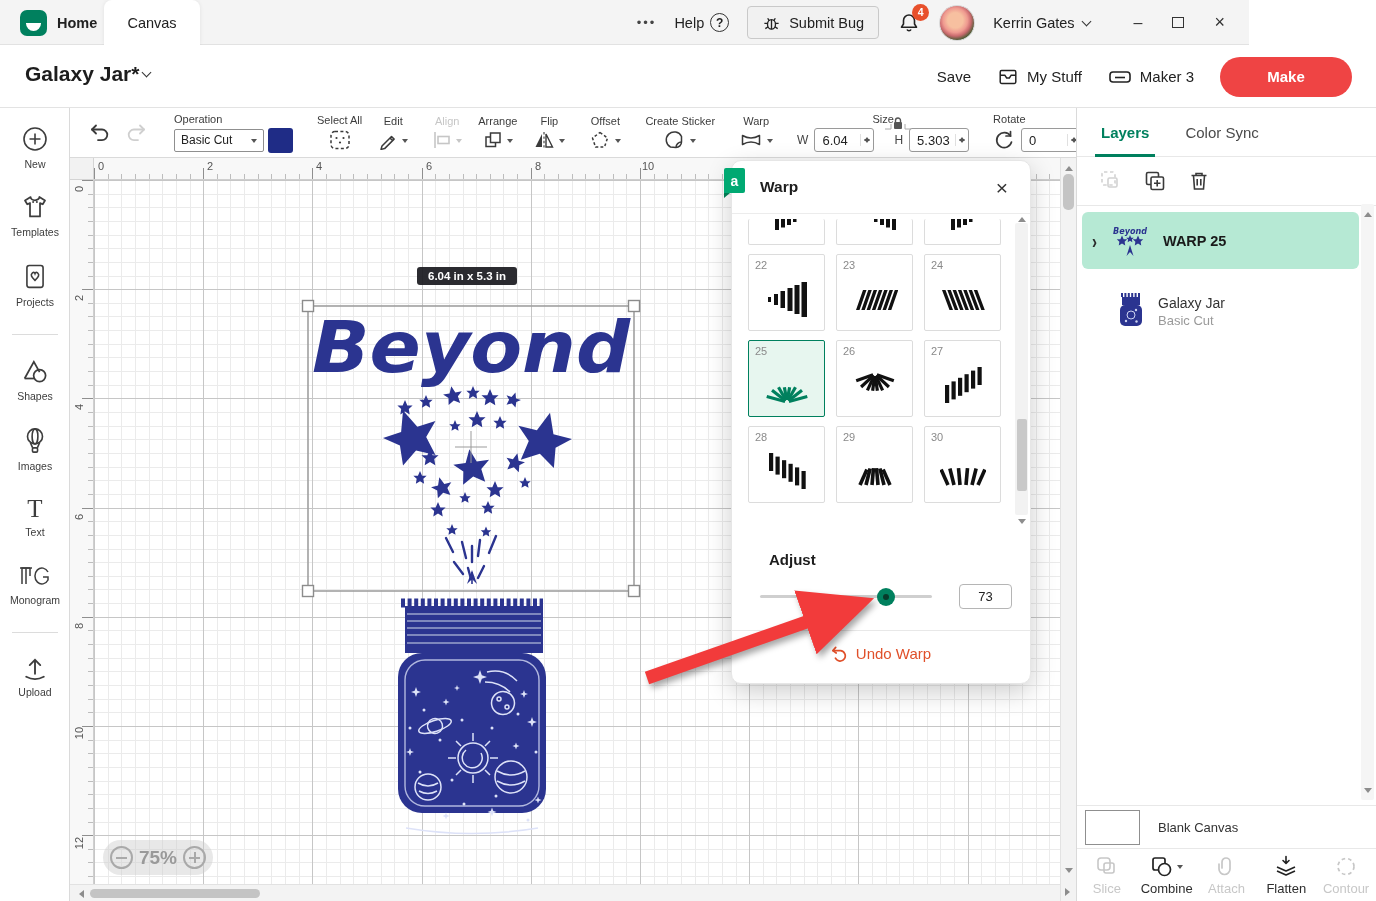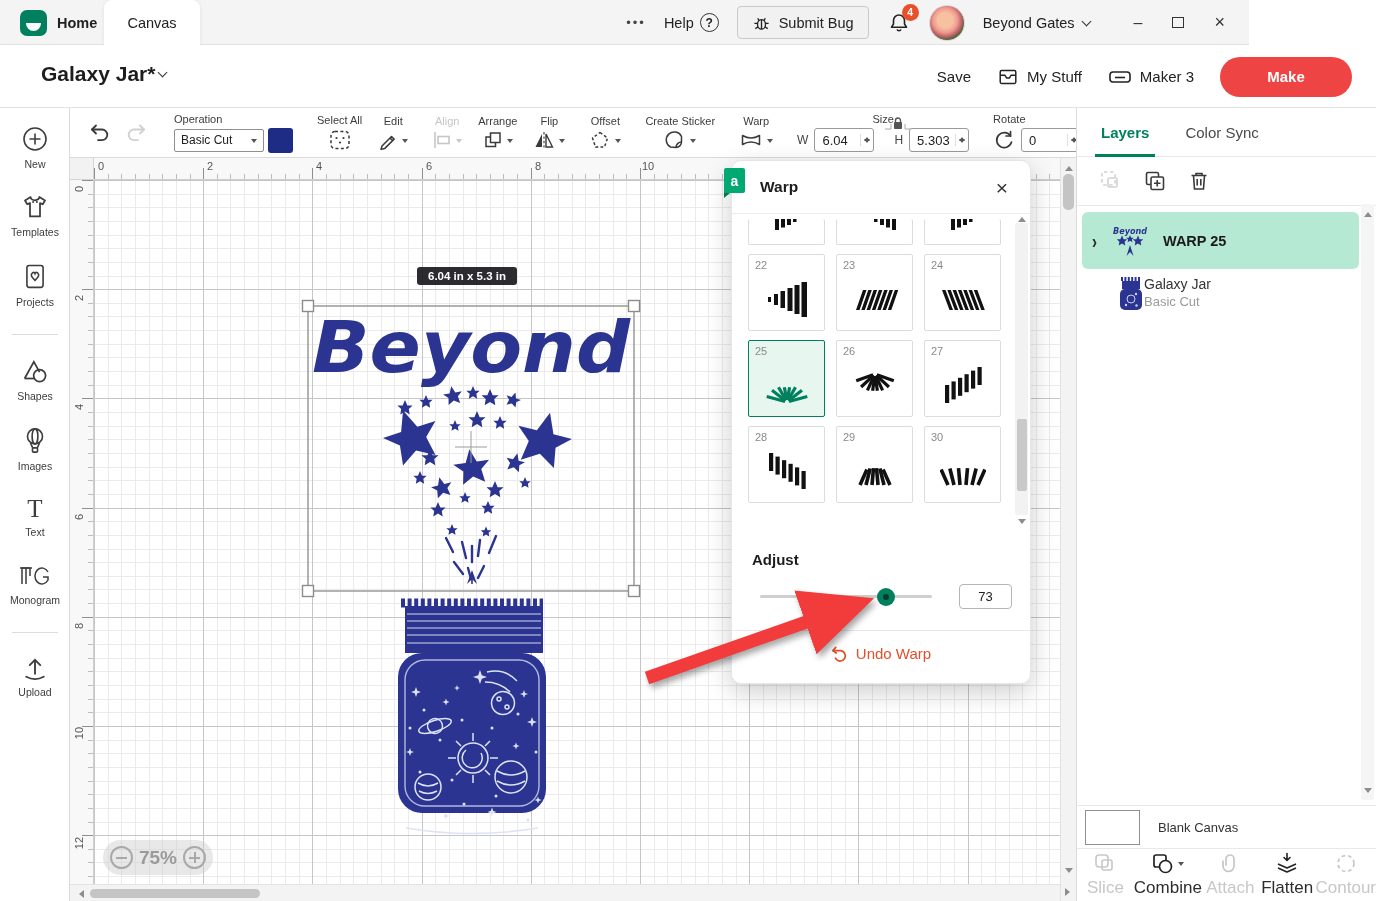--- a/index.html
+++ b/index.html
@@ -23,21 +23,21 @@
   .badge { position:absolute; top:-7px; right:-8px; min-width:17px; height:17px; border-radius:9px; background:#e8502b; color:#fff; font-size:10.5px; font-weight:bold; display:flex; align-items:center; justify-content:center; padding:0 3px; }
   .avatar { width:36px; height:36px; border-radius:50%; background:radial-gradient(circle at 45% 42%, #f7c0a0 0 28%, #ef9a90 45%, #c96a6e 58%, #3c5a2e 75%, #27401f); border:1px solid #d9d9d9; cursor:pointer; }
   .username { display:flex; align-items:center; gap:8px; font-size:14.5px; color:#222; cursor:pointer; }
   .win-controls { display:flex; align-items:center; gap:30px; margin-left:26px; padding-right:10px; }
   .win-controls > div { cursor:pointer; color:#333; }
   .wc-max { width:12px; height:11px; border:1.4px solid #333; }
   .chev { width:7px; height:7px; border-right:1.7px solid #333; border-bottom:1.7px solid #333; transform:rotate(45deg); margin-top:-3px; }
 
   
   .titlebar { left:0; top:45px; width:1376px; height:63px; background:#fff; border-bottom:1px solid #e3e3e3; }
-  .proj-title { left:25px; top:17px; display:flex; align-items:center; gap:4px; cursor:pointer;margin-left:16px; }
+  .proj-title { left:25px; top:17px; display:flex; align-items:center; gap:4px; cursor:pointer; }
   .proj-title span { font-size:21px; font-weight:bold; color:#1d1d1d; }
   .tb-right { right:0; top:0; height:63px; display:flex; align-items:center; gap:26px; padding-right:24px; }
   .tb-item { display:flex; align-items:center; gap:8px; font-size:15px; color:#222; cursor:pointer; }
   .make-btn { width:132px; height:40px; border-radius:22px; background:#ef4444; color:#fff; font-size:15px; font-weight:bold; display:flex; align-items:center; justify-content:center; cursor:pointer; border:none; }
 
   
   .toolbar { left:70px; top:108px; width:1006px; height:50px; background:#fff; border-bottom:1px solid #dadada; display:flex; align-items:center; padding:0 8px; }
   .tgroup { display:flex; flex-direction:column; align-items:center; justify-content:center; gap:3px; padding:0 8px; cursor:pointer; }
   .tlabel { font-size:11px; color:#3c3c3c; white-space:nowrap; }
   .tdiv { width:1px; height:36px; background:#e4e4e4; margin:0 4px; }
@@ -108,21 +108,21 @@
   .wp-header { position:absolute; left:0; top:0; width:100%; height:53px; border-bottom:1px solid #ececec; display:flex; align-items:center; justify-content:space-between; padding:0 22px 0 28px; }
   .wp-title { font-size:15.5px; font-weight:bold; color:#1d1d1d; }
   .wp-close { font-size:21px; color:#333; cursor:pointer; line-height:1; }
   .tiles { position:absolute; left:16px; top:58px; width:258px; display:grid; grid-template-columns:repeat(3,77px); column-gap:11px; row-gap:9px; }
   .tile { width:77px; height:77px; border:1px solid #dcdcdc; border-radius:2px; background:#fff; position:relative; display:flex; align-items:flex-end; justify-content:center; padding-bottom:10px; cursor:pointer; }
   .tile .num { position:absolute; top:4px; left:6px; font-size:11px; color:#8a8a8a; }
   .tile.partial { height:26px; border-top:none; align-items:flex-start; padding:0; }
   .tile.sel { border:1.5px solid #00805e; background:#e7f6ef; }
   .wp-scroll { position:absolute; left:283px; top:62px; width:13px; height:292px; background:#f2f2f2; border-radius:2px; }
   .wp-thumb { position:absolute; left:1.5px; top:196px; width:10px; height:72px; background:#c9c9c9; border-radius:2px; cursor:pointer; }
-  .adjust-label { position:absolute; left:20px; top:390px; font-size:15px; font-weight:bold; color:#1d1d1d; }
+  .adjust-label { position:absolute; left:37px; top:390px; font-size:15px; font-weight:bold; color:#1d1d1d; }
   .slider-track { position:absolute; left:28px; top:434px; width:172px; height:3px; background:#cfcfcf; border-radius:2px; cursor:pointer; }
   .slider-knob { position:absolute; top:-7.5px; width:18px; height:18px; border-radius:50%; background:#00805e; cursor:pointer; }
   .slider-knob::after { content:""; position:absolute; left:6px; top:6px; width:6px; height:6px; border-radius:50%; background:#083a2b; }
   .adj-box { position:absolute; left:227px; top:423px; width:53px; height:25px; border:1px solid #b5b5b5; border-radius:4px; }
   .adj-box input { width:100%; height:100%; border:none; outline:none; text-align:center; font-size:13px; color:#222; font-family:inherit; background:transparent; }
   .wp-div { position:absolute; left:0; top:469px; width:100%; height:1px; background:#e8e8e8; }
   .undo-warp { position:absolute; left:0; top:484px; width:100%; display:flex; align-items:center; justify-content:center; gap:8px; color:#e0502a; font-size:15px; cursor:pointer; }
 
   
   .arrow-overlay { left:0; top:0; width:1376px; height:901px; pointer-events:none; z-index:60; }
@@ -131,30 +131,30 @@
   .rpanel { left:1076px; top:108px; width:300px; height:793px; background:#fff; border-left:1px solid #dadada; }
   .rtabs { position:absolute; left:0; top:0; width:100%; height:49px; border-bottom:1px solid #e8e8e8; display:flex; align-items:center; gap:36px; padding-left:24px; }
   .rtab { font-size:15px; cursor:pointer; color:#4a4a4a; position:relative; height:49px; display:flex; align-items:center; }
   .rtab.active { color:#00805e; font-weight:bold; }
   .rtab.active::after { content:""; position:absolute; left:-6px; right:-6px; bottom:0; height:3px; background:#00805e; }
   .ricons { position:absolute; left:0; top:49px; width:100%; height:49px; border-bottom:1px solid #e8e8e8; display:flex; align-items:center; gap:20px; padding-left:22px; }
   .ricons > div { cursor:pointer; }
   .layer-row-sel { position:absolute; left:5px; top:104px; width:277px; height:57px; background:#b6e9d4; border-radius:6px; display:flex; align-items:center; gap:12px; padding-left:10px; cursor:pointer; }
   .layer-chev { font-size:15px; color:#2a2a2a; font-weight:bold; transform:scaleY(1.4); }
   .layer-name { font-size:14.5px; font-weight:bold; color:#1a1a1a; }
-  .layer-row { position:absolute; left:5px; top:168px; width:277px; height:52px; display:flex; align-items:flex-start; padding-left:36px; cursor:pointer; }
+  .layer-row { position:absolute; left:5px; top:168px; width:277px; height:52px; display:flex; align-items:flex-end; gap:14px; padding-left:36px; cursor:pointer; }
   .lr-text .nm { font-size:14px; color:#333; }
   .lr-text .op { font-size:13px; color:#9a9a9a; margin-top:2px; }
   .rscroll { position:absolute; right:2px; top:96px; width:13px; height:596px; background:#f5f5f5; border-radius:2px; }
   .blank-row { position:absolute; left:0; top:697px; width:100%; height:43px; border-top:1px solid #e8e8e8; display:flex; align-items:center; gap:18px; padding-left:8px; }
   .blank-thumb { width:55px; height:35px; background:#fff; border:1px solid #8f8f8f; }
   .blank-lbl { font-size:13px; color:#333; }
   .rfooter { position:absolute; left:0; top:740px; width:100%; height:53px; border-top:1px solid #e8e8e8; display:flex; }
   .fitem { flex:1; display:flex; flex-direction:column; align-items:center; justify-content:center; gap:3px; cursor:pointer; }
-  .fitem .flbl { font-size:17px; color:#2d2d2d; }
+  .fitem .flbl { font-size:13px; color:#2d2d2d; }
   .fitem.off .flbl { color:#c7c7c7; }
 
   svg { display:block; }
 </style>
 </head>
 <body>
 
 <div class="abs topbar">
   <div class="abs home-tab">
     <div class="logo"></div>
@@ -179,21 +179,21 @@
       <span>Submit Bug</span>
     </div>
     <div class="bell-wrap">
       <svg width="24" height="24" viewBox="0 0 24 24">
           <path d="M12 4 a5.5 5.5 0 0 1 5.5 5.5 V13 l2 3.2 H4.5 L6.5 13 V9.5 A5.5 5.5 0 0 1 12 4 Z M10 18.5 a2.2 2.2 0 0 0 4 0" fill="none" stroke="#222" stroke-width="1.6" stroke-linejoin="round"></path>
         </svg>
       <div class="badge">4</div>
     </div>
     <div class="avatar"></div>
     <div class="username">
-      <span>Beyond Gates</span>
+      <span>Kerrin Gates</span>
       <div class="chev"></div>
     </div>
     <div class="win-controls">
       <div style="font-size:16px;">–</div>
       <div class="wc-max"></div>
       <div style="font-size:18px;">×</div>
     </div>
   </div>
 </div>
 

